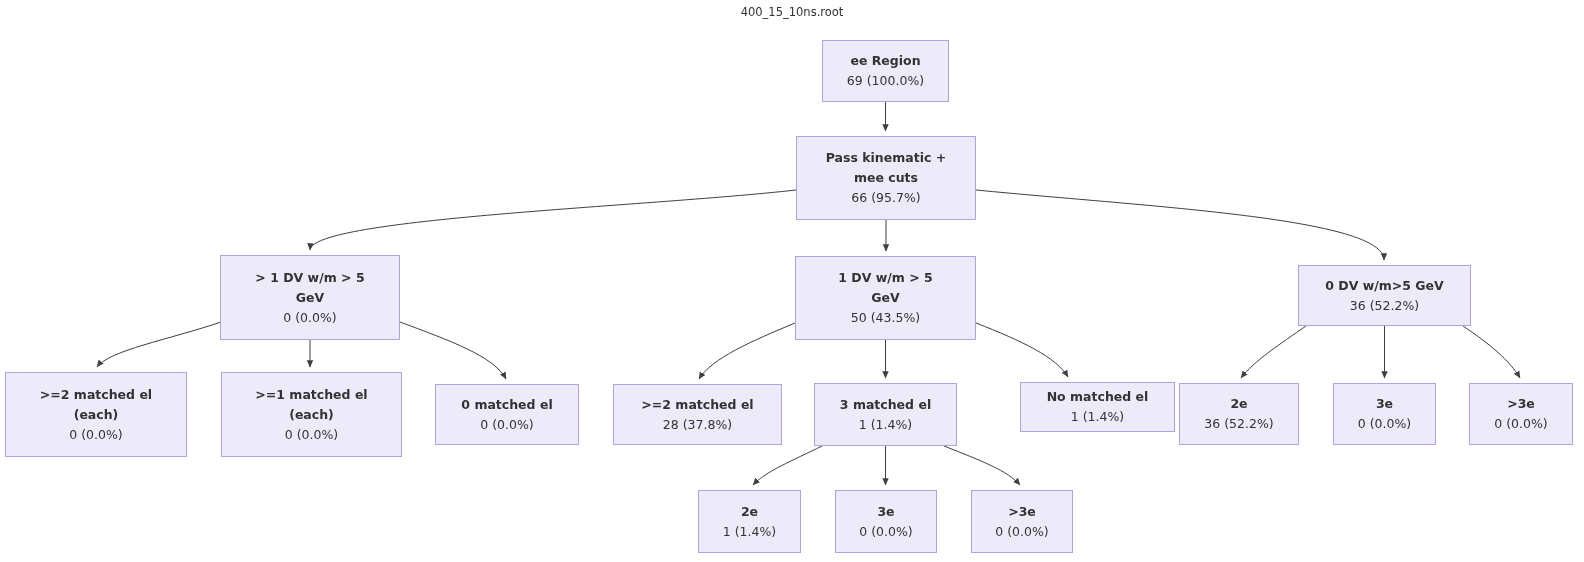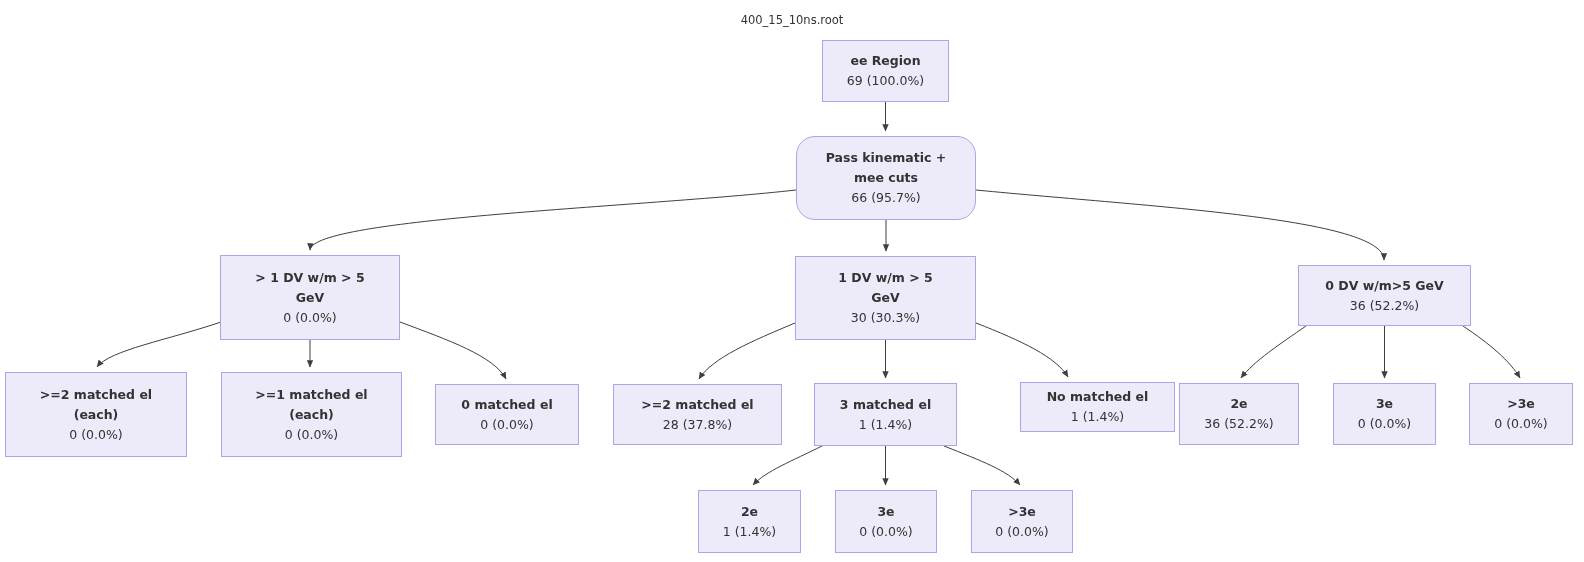--- a/index.html
+++ b/index.html
@@ -11,21 +11,21 @@
     position: relative;
     width: 1584px;
     height: 562px;
     background: #ffffff;
     font-family: "DejaVu Sans", "Liberation Sans", sans-serif;
     color: var(--text, #333333);
     overflow: hidden;
   }
   #diagram-title {
     position: absolute;
-    top: 13px;
+    top: 5px;
     left: 0;
     width: 100%;
     text-align: center;
     font-size: 11.5px;
     color: var(--text, #333333);
   }
   #edges {
     position: absolute;
     top: 0;
     left: 0;
@@ -88,36 +88,36 @@
     <path class="edge" marker-end="url(#arrowhead)" d="M822,446 C792,461 766,471 753,485"></path>
     <path class="edge" marker-end="url(#arrowhead)" d="M885.5,446 L885.5,485"></path>
     <path class="edge" marker-end="url(#arrowhead)" d="M944,446 C982,461 1008,471 1020,485"></path>
   </svg>
 
   <div class="node" style="left:822px; top:40px;  width:127px; height:62px;">
     <div class="node-label">ee Region</div>
     <div class="node-count">69 (100.0%)</div>
   </div>
 
-  <div class="node" style="left:796px; top:136px; width:180px; height:84px;border-radius:19px;">
+  <div class="node" style="left:796px; top:136px; width:180px; height:84px;">
     <div class="node-label">Pass kinematic +
 mee cuts</div>
     <div class="node-count">66 (95.7%)</div>
   </div>
 
   <div class="node" style="left:220px; top:255px; width:180px; height:85px;">
     <div class="node-label">&gt; 1 DV w/m &gt; 5
 GeV</div>
     <div class="node-count">0 (0.0%)</div>
   </div>
 
   <div class="node" style="left:795px; top:256px; width:181px; height:84px;">
     <div class="node-label">1 DV w/m &gt; 5
 GeV</div>
-    <div class="node-count">30 (30.3%)</div>
+    <div class="node-count">50 (43.5%)</div>
   </div>
 
   <div class="node" style="left:1298px; top:265px; width:173px; height:61px;text-align:right;">
     <div class="node-label">0 DV w/m&gt;5 GeV</div>
     <div class="node-count">36 (52.2%)</div>
   </div>
 
   <div class="node" style="left:5px; top:372px; width:182px; height:85px;">
     <div class="node-label">&gt;=2 matched el
 (each)</div>

